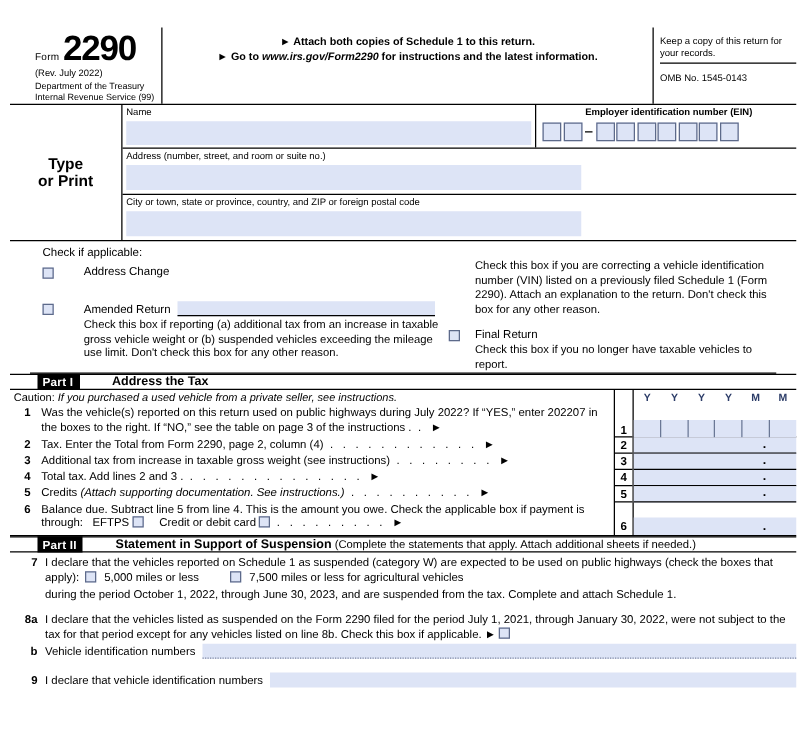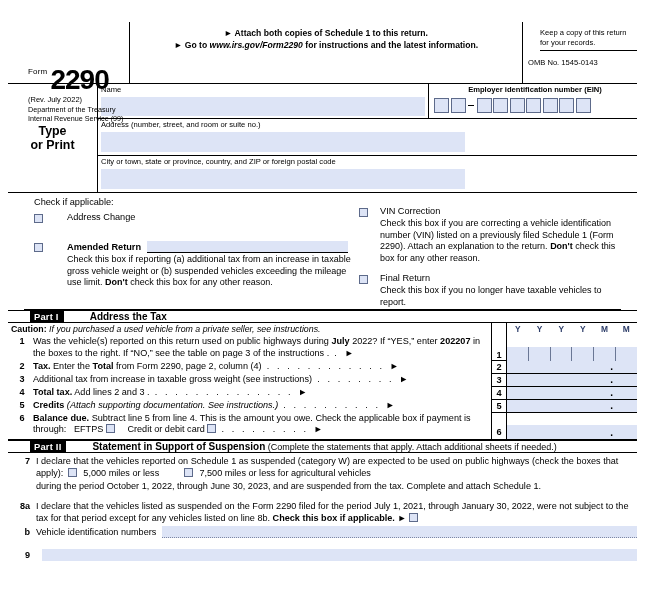--- a/index.html
+++ b/index.html
@@ -9,21 +9,21 @@
     background:#ffffff;
     font-family: "Liberation Sans", sans-serif;
     color:#000;
     overflow:hidden;
     position:relative;
   }
   .page { position:relative; width:645px; height:590px; padding:0; }
 
   
   .fill { background:#dde4f6; }
-  .bold { font-weight:bold; }
+  .bold { font-weight:normal; }
   .ital { font-style:italic; }
   .bi { font-weight:bold; font-style:italic; }
 
   .cbox {
     display:inline-block;
     width:9px; height:9px;
     border:1px solid #5d6a8a;
     background:#dde4f6;
     vertical-align:-1px;
   }
@@ -34,40 +34,40 @@
     border-bottom:1.6px solid #000;
     height:62px;
     margin: 22px 8px 0 8px;
   }
   .hdr-left {
     width:122px;
     padding-top:4px;
     border-right:1.2px solid #000;
     position:relative;
   }
-  .form-line { display:flex; align-items:flex-start;margin-top:41px; }
+  .form-line { display:flex; align-items:flex-end; }
   .form-word { font-size:8px; padding-bottom:3px; padding-left:20px; letter-spacing:.2px;}
   .form-num { font-size:28px; font-weight:bold; letter-spacing:-1px; line-height:.95; padding-left:3px;}
   .rev { font-size:7.5px; padding-left:20px; line-height:11px;}
   .dept { font-size:7.2px; padding-left:20px; line-height:9.4px; }
 
   .hdr-mid { flex:1; text-align:center; padding-top:3px; }
   .title { font-size:15.2px; font-weight:bold; letter-spacing:-.1px;}
   .subtitle { font-size:10.4px; margin-top:2px;}
   .attach { font-size:8.6px; font-weight:bold; margin-top:2.5px;}
   .goto { font-size:8.6px; font-weight:bold; margin-top:2px;}
 
   .hdr-right {
     width:115px;
     border-left:1.2px solid #000;
     font-size:7.6px;
     line-height:9.6px;
     padding-left:5px;
   }
-  .hdr-right .keep { padding-top:6px; height:29px; border-bottom:1.1px solid #000;margin-left:12px; }
+  .hdr-right .keep { padding-top:6px; height:29px; border-bottom:1.1px solid #000; }
   .hdr-right .omb { padding-top:7px; }
 
   
   .tp-wrap { display:flex; margin:0 8px; border-bottom:1.6px solid #000; }
   .tp-label {
     width:90px;
     display:flex; align-items:center; justify-content:center;
     font-size:12.4px; font-weight:bold; text-align:center; line-height:14px;
     border-right:1.2px solid #000;
   }
@@ -90,21 +90,21 @@
 
   
   .chk-section { display:flex; margin:0 24px; padding-top:4px; border-bottom:1.6px solid #000;}
   .chk-col-l { width:330px; padding-left:10px;}
   .chk-col-r { flex:1; padding-left:5px;}
   .chk-title { font-size:9.2px; margin-bottom:5px;}
   .chk-row { display:flex; align-items:flex-start; }
   .chk-row .cbox { margin-right:24px; margin-top:2px; flex:none;}
   .chk-row-r .cbox { margin-right:12px; margin-top:2px; flex:none;}
   .chk-lbl { font-size:9.2px; line-height:11px;}
-  .amend-line { display:flex; align-items:flex-end;font-weight:bold; }
+  .amend-line { display:flex; align-items:flex-end; }
   .amend-rule { flex:1; height:12px; border-bottom:1.1px solid #000; background:#dde4f6; margin-left:6px; margin-right:6px;}
   .chk-desc { font-size:9px; line-height:11.6px; margin-top:1px; }
   .ind { padding-left:33px; }
   .ind-r { padding-left:21px; }
   .spacer-20 { height:18px; }
   .spacer-10 { height:9px; }
 
   
   .partbar { display:flex; align-items:center; margin:0 8px; border-top:1.4px solid #000; border-bottom:1.4px solid #000; height:13px;}
   .part-tag {
@@ -236,24 +236,20 @@
           <span class="chk-lbl">Amended Return</span>
           <span class="amend-rule"></span>
         </span>
       </div>
       <div class="chk-desc ind"><span>Check this box if reporting (a) additional tax from an increase in taxable gross vehicle weight or (b) suspended vehicles exceeding the mileage use limit. </span><span class="bold">Don't</span><span> check this box for any other reason.</span></div>
     </div>
 
     <div class="chk-col-r">
       <div class="spacer-10"></div>
 
-      <div class="chk-row chk-row-r">
-        <span class="cbox"></span>
-        <span class="chk-lbl">VIN Correction</span>
-      </div>
       <div class="chk-desc ind-r"><span>Check this box if you are correcting a vehicle identification number (VIN) listed on a previously filed Schedule 1 (Form 2290). Attach an explanation to the return. </span><span class="bold">Don't</span><span> check this box for any other reason.</span></div>
 
       <div class="spacer-10"></div>
 
       <div class="chk-row chk-row-r">
         <span class="cbox"></span>
         <span class="chk-lbl">Final Return</span>
       </div>
       <div class="chk-desc ind-r">Check this box if you no longer have taxable vehicles to report.</div>
     </div>
@@ -387,18 +383,19 @@
         <span>Vehicle identification numbers</span>
         <span class="vin-rule"></span>
       </div>
     </div>
 
     <div style="height:9px;"></div>
 
     <div class="p2row">
       <div class="p2num">9</div>
       <div class="p2txt vinline">
+        <span>I declare that vehicle identification numbers</span>
         <span class="line9-fill"></span>
       </div>
     </div>
 
   </div>
 </div>
 
 </body></html>

